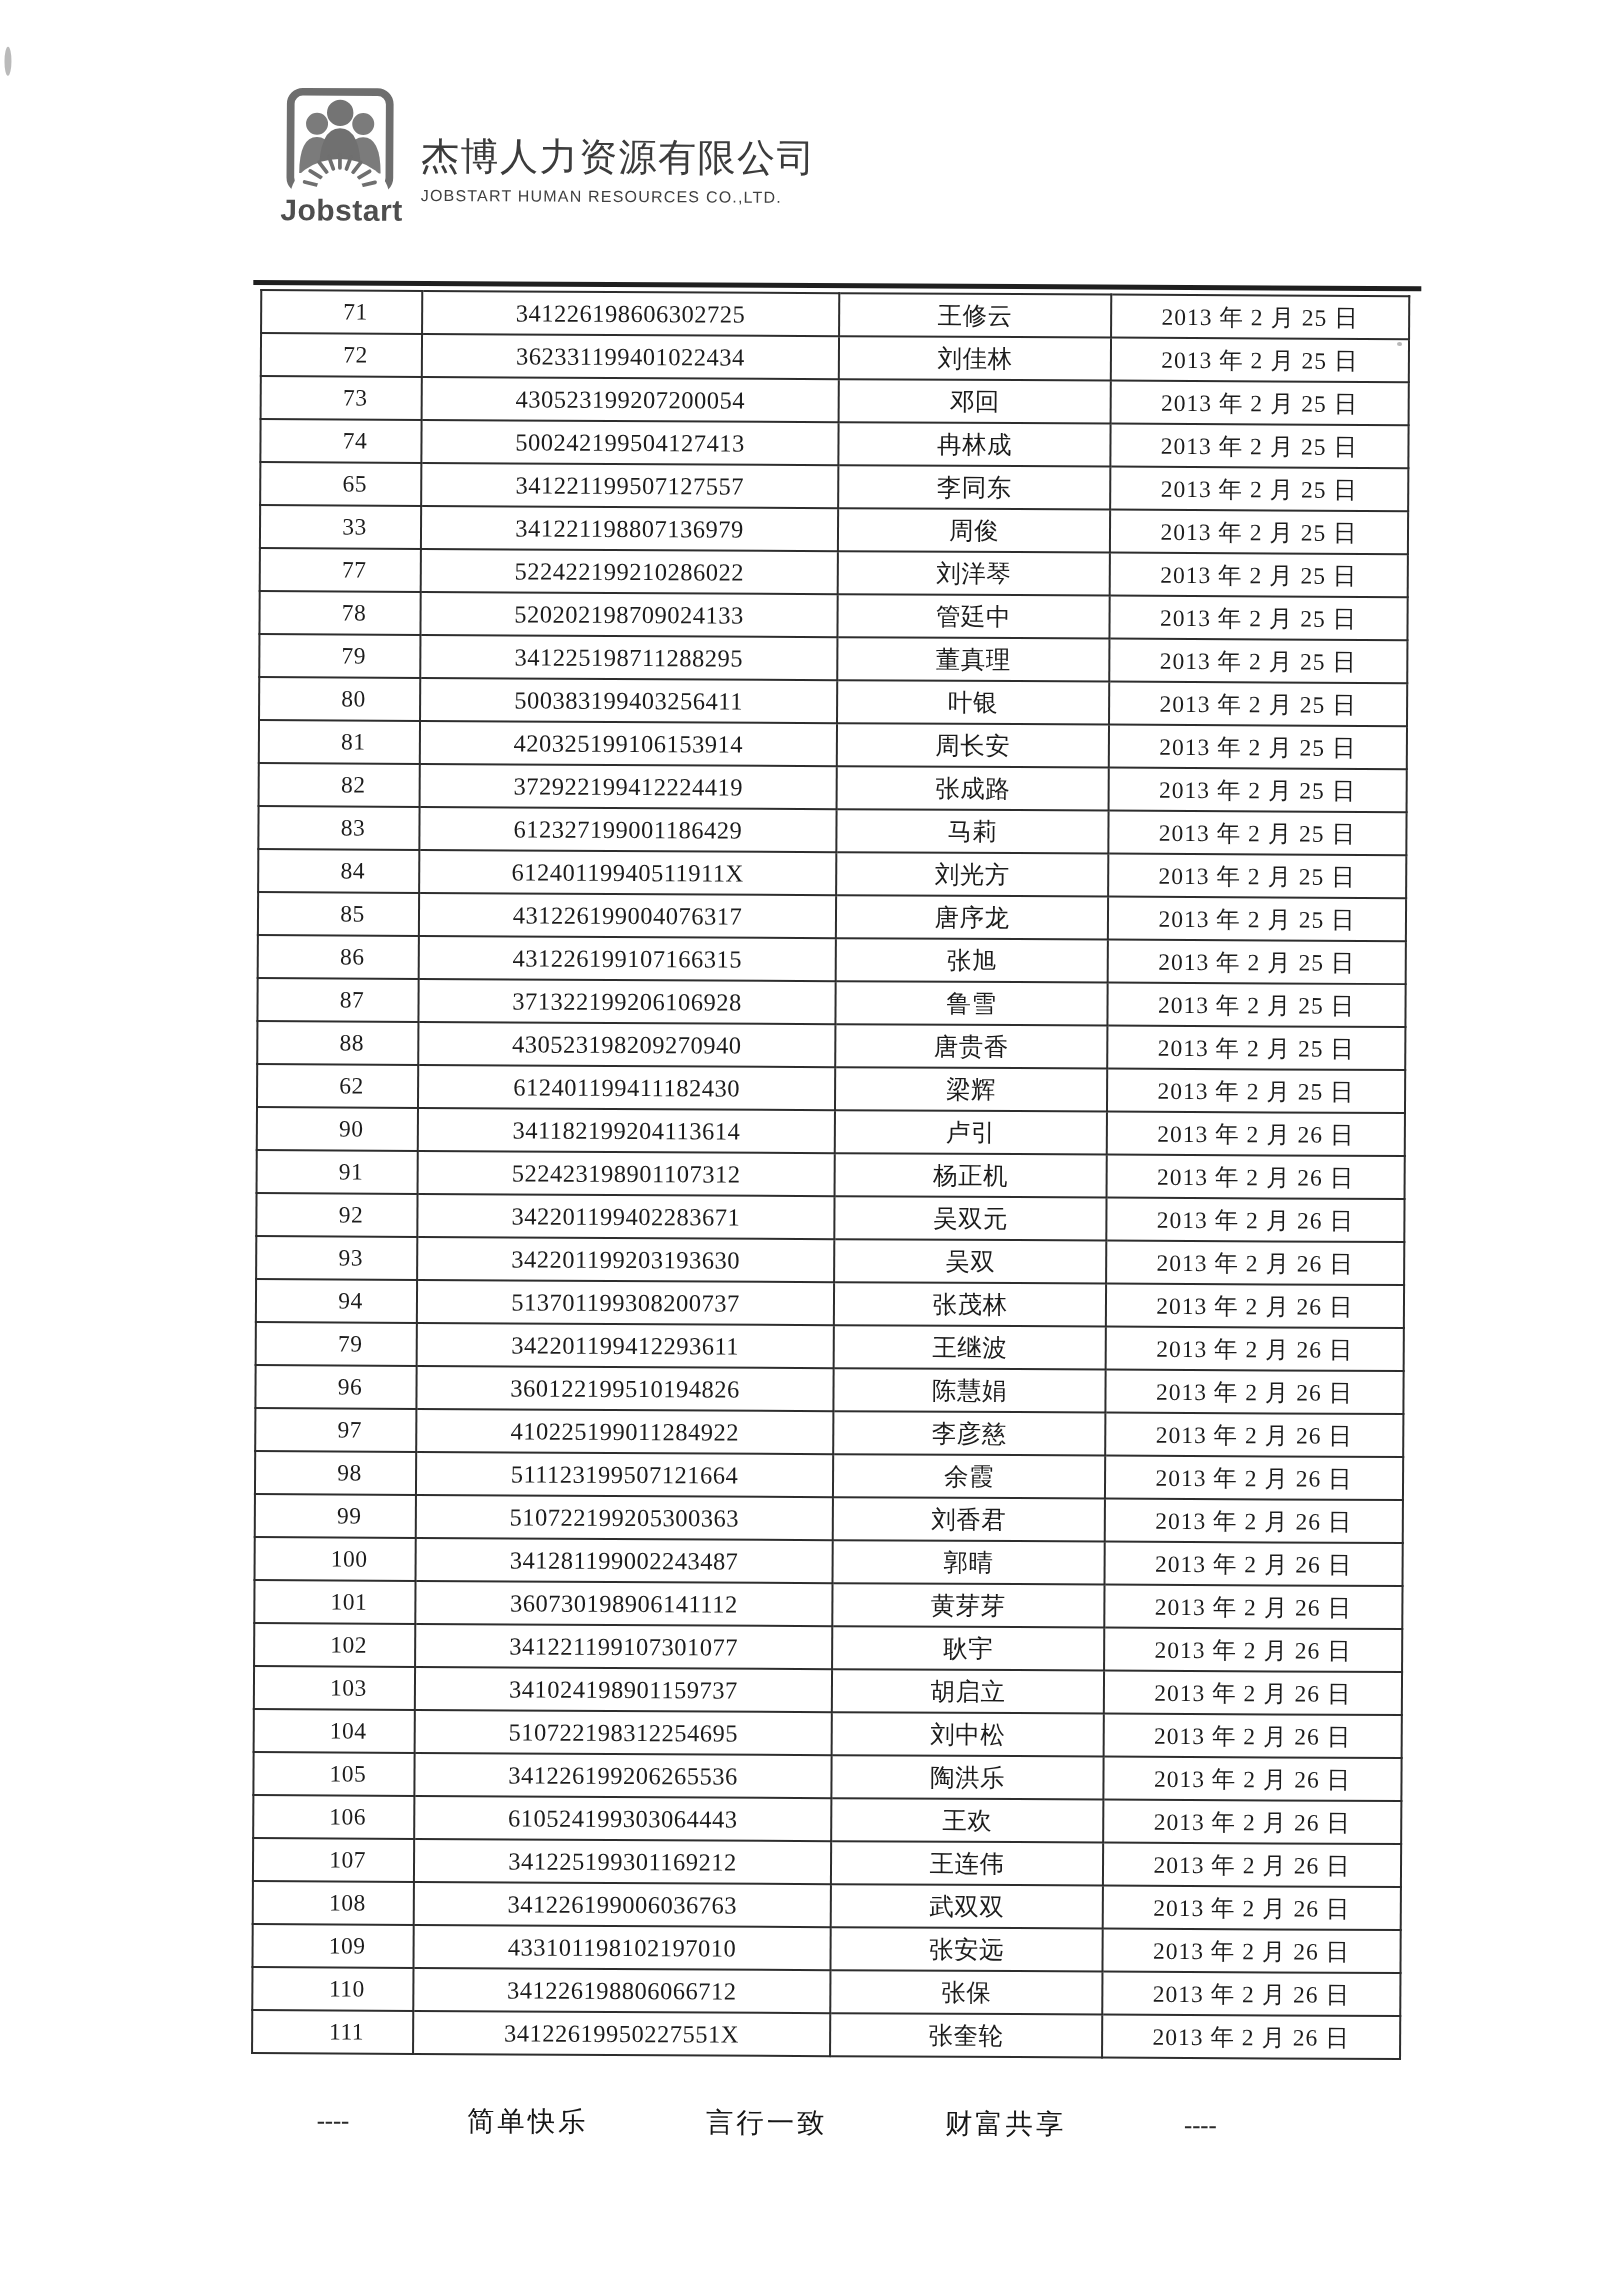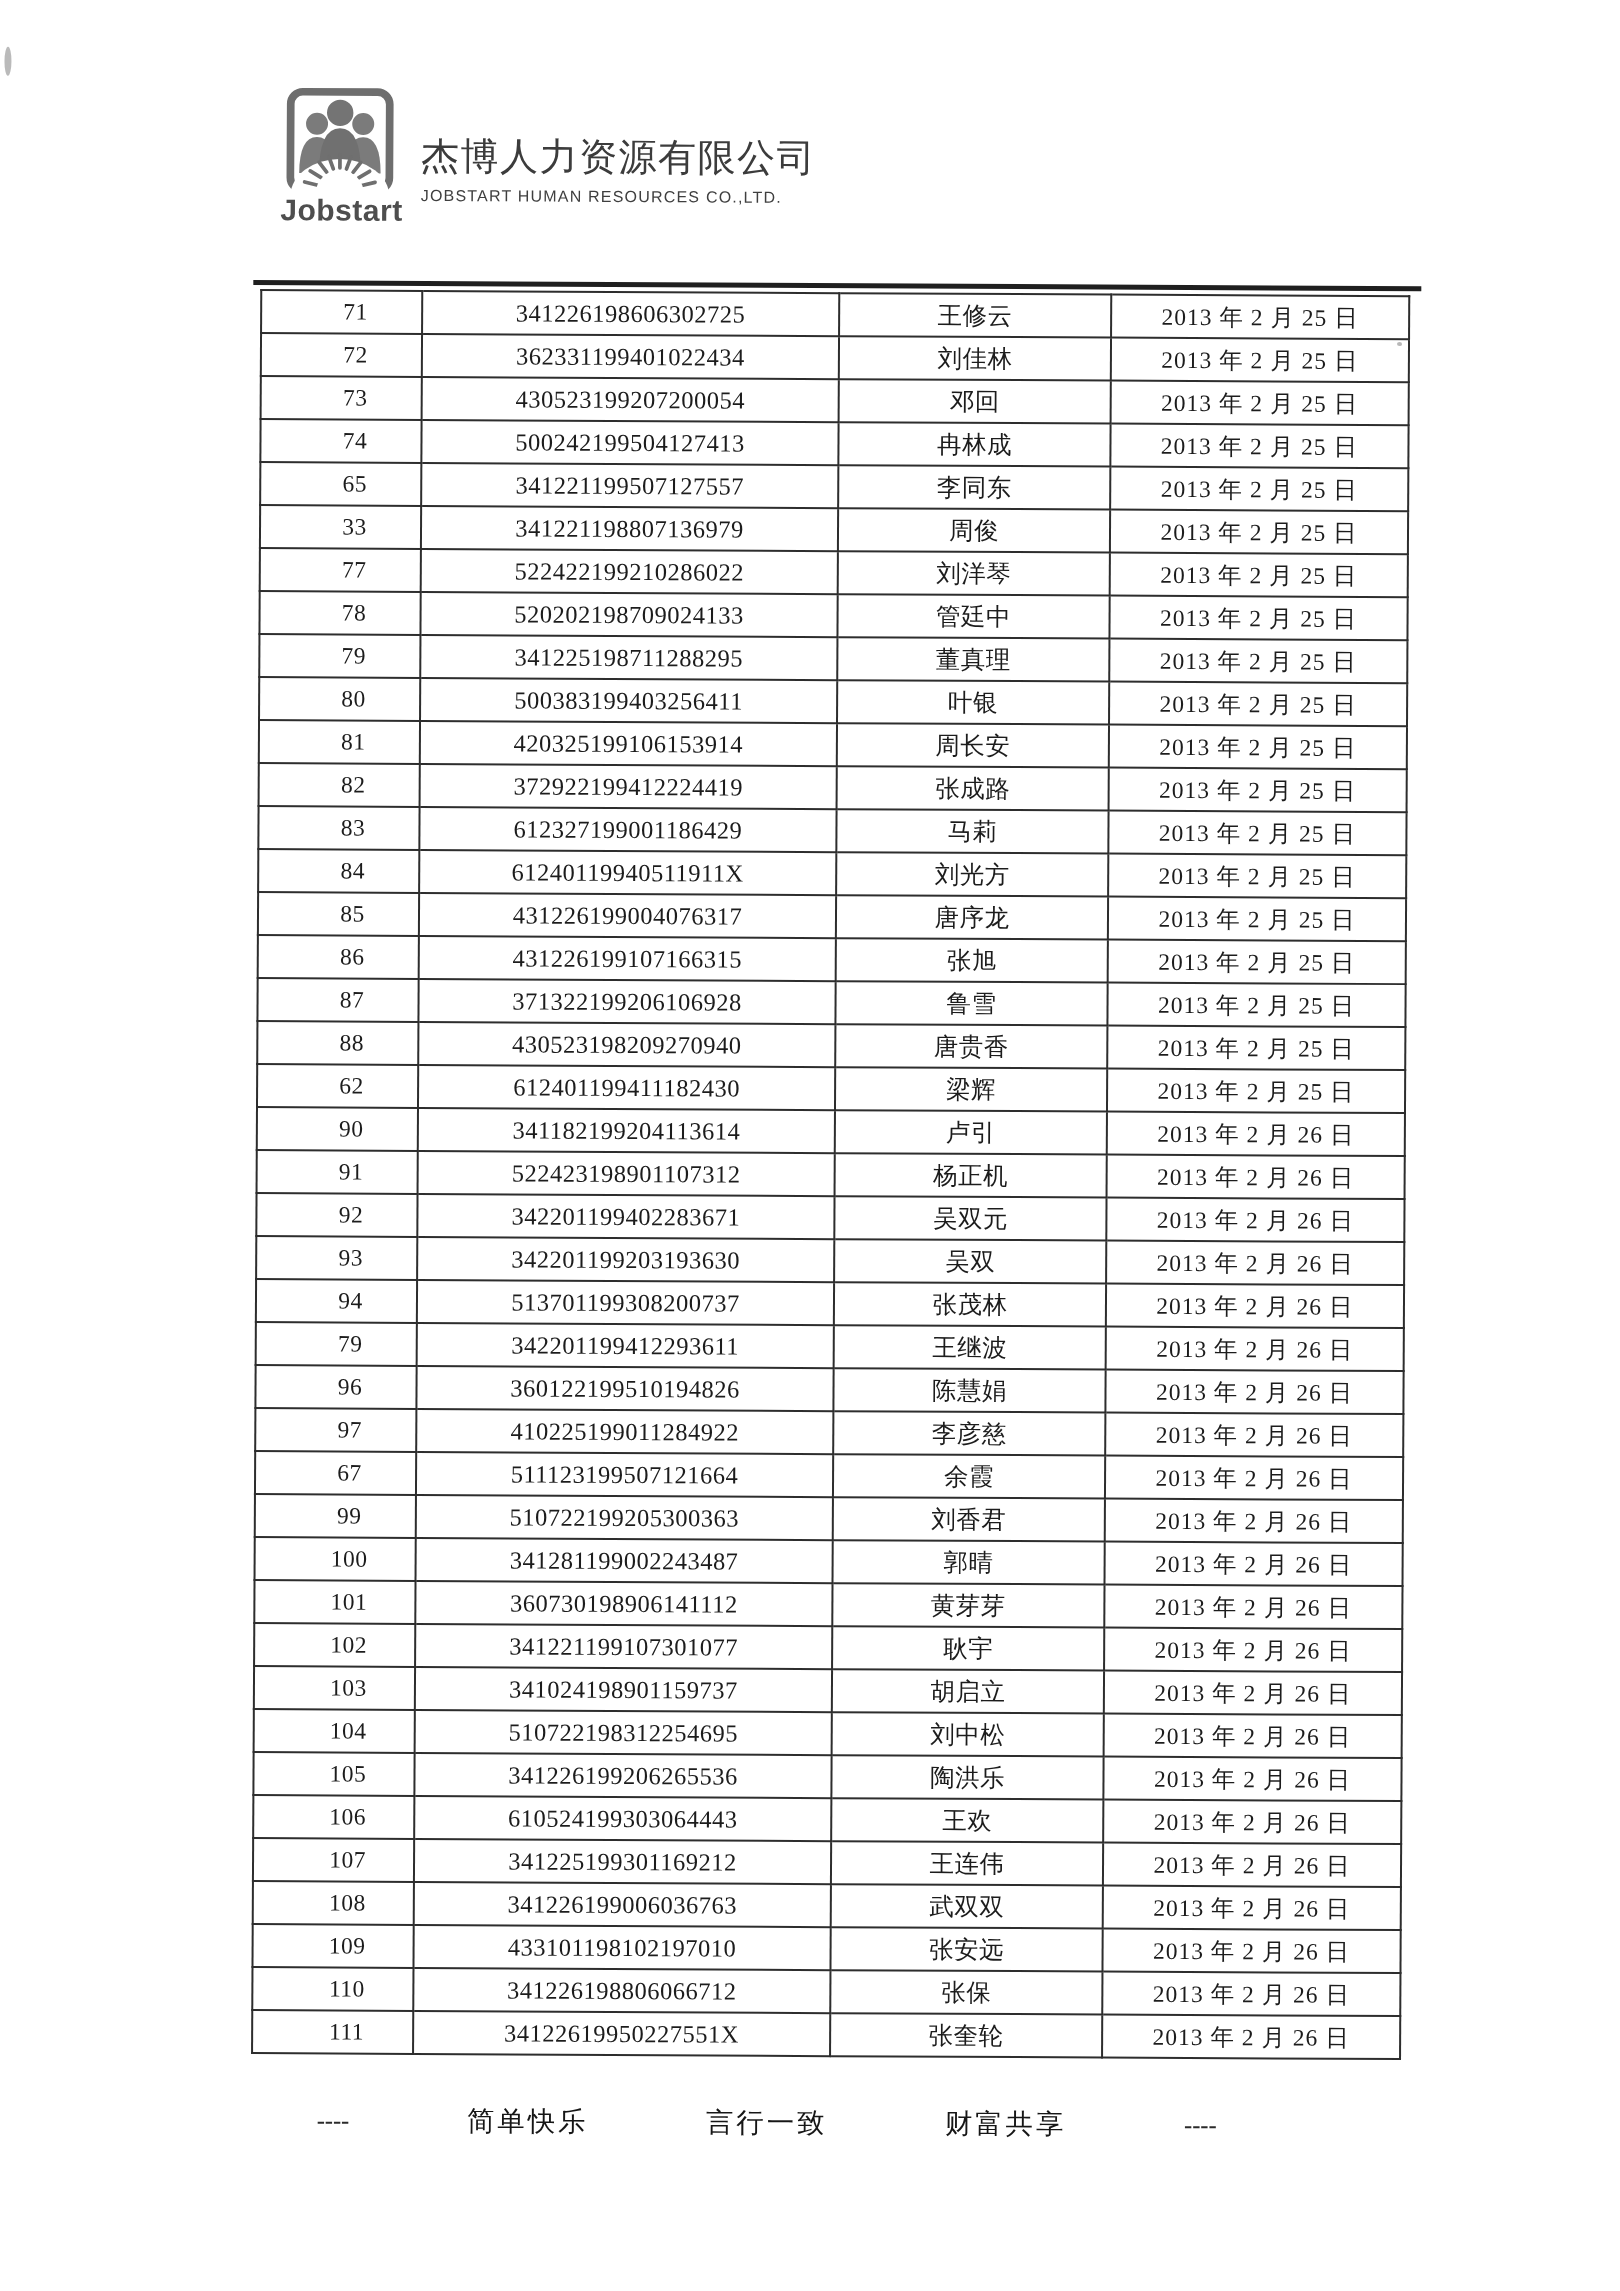--- a/index.html
+++ b/index.html
@@ -340,21 +340,21 @@
             <td>陈慧娟</td>
             <td>2013 年 2 月 26 日</td>
           </tr>
           <tr>
             <td>97</td>
             <td>410225199011284922</td>
             <td>李彦慈</td>
             <td>2013 年 2 月 26 日</td>
           </tr>
           <tr>
-            <td>67</td>
+            <td>98</td>
             <td>511123199507121664</td>
             <td>余霞</td>
             <td>2013 年 2 月 26 日</td>
           </tr>
           <tr>
             <td>99</td>
             <td>510722199205300363</td>
             <td>刘香君</td>
             <td>2013 年 2 月 26 日</td>
           </tr>

